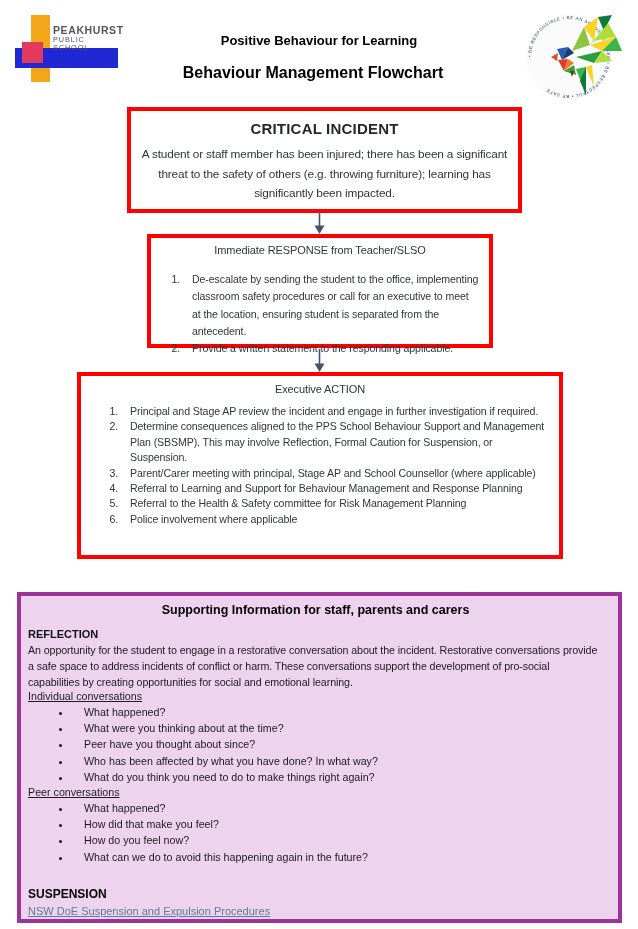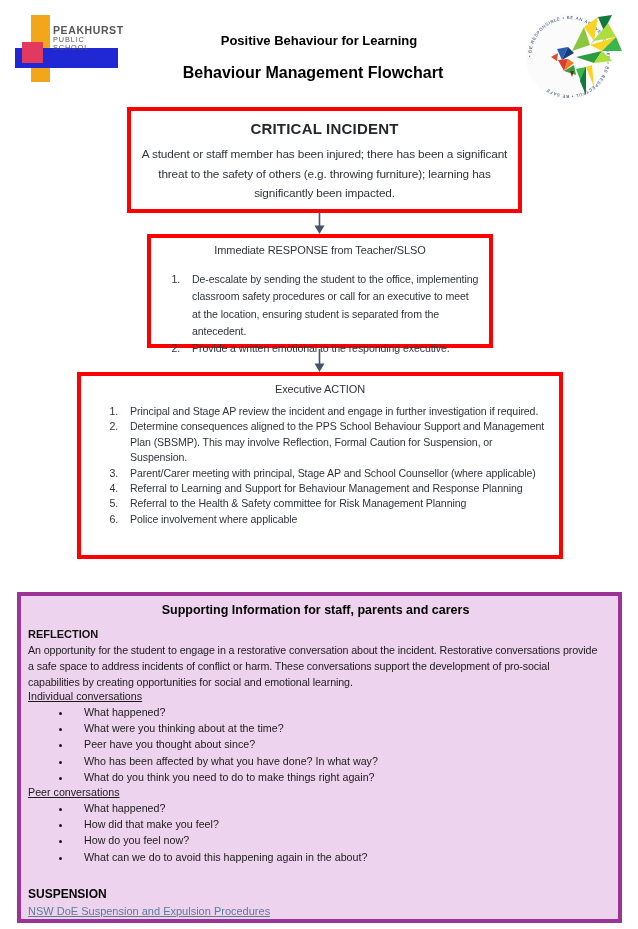--- a/index.html
+++ b/index.html
@@ -123,21 +123,21 @@
     <svg width="13" height="22" viewBox="0 0 13 22">
       <line x1="6.5" y1="0" x2="6.5" y2="14" stroke="#44546a" stroke-width="1.6"></line>
       <polygon points="1.5,13.5 11.5,13.5 6.5,22" fill="#44546a"></polygon>
     </svg>
   </div>
 
   <div class="fbox box-response">
     <div class="btitle">Immediate RESPONSE from Teacher/SLSO</div>
     <ol>
       <li>De-escalate by sending the student to the office, implementing classroom safety procedures or call for an executive to meet at the location, ensuring student is separated from the antecedent.</li>
-      <li>Provide a written emotional to the responding executive.</li>
+      <li>Provide a written statement to the responding applicable.</li>
     </ol>
   </div>
 
   <div class="flow-arrow arrow-2">
     <svg width="13" height="23" viewBox="0 0 13 23">
       <line x1="6.5" y1="0" x2="6.5" y2="15" stroke="#44546a" stroke-width="1.6"></line>
       <polygon points="1.5,14.5 11.5,14.5 6.5,23" fill="#44546a"></polygon>
     </svg>
   </div>
 
@@ -166,20 +166,20 @@
       <li>Peer have you thought about since?</li>
       <li>Who has been affected by what you have done? In what way?</li>
       <li>What do you think you need to do to make things right again?</li>
     </ul>
 
     <div class="ulabel">Peer conversations</div>
     <ul>
       <li>What happened?</li>
       <li>How did that make you feel?</li>
       <li>How do you feel now?</li>
-      <li>What can we do to avoid this happening again in the about?</li>
+      <li>What can we do to avoid this happening again in the future?</li>
     </ul>
 
     <div class="suspension">SUSPENSION</div>
     <a href="#" class="doclink">NSW DoE Suspension and Expulsion Procedures</a>
   </div>
 
 </div>
 
 </body></html>

